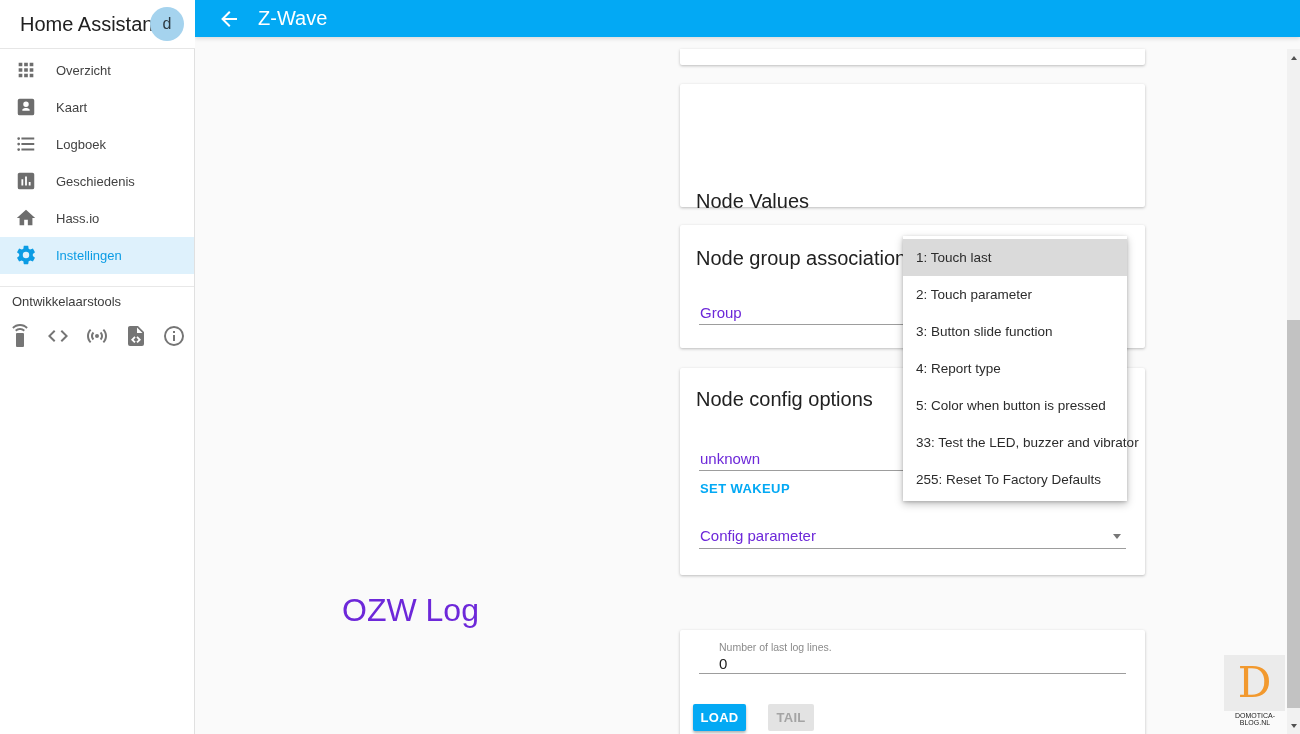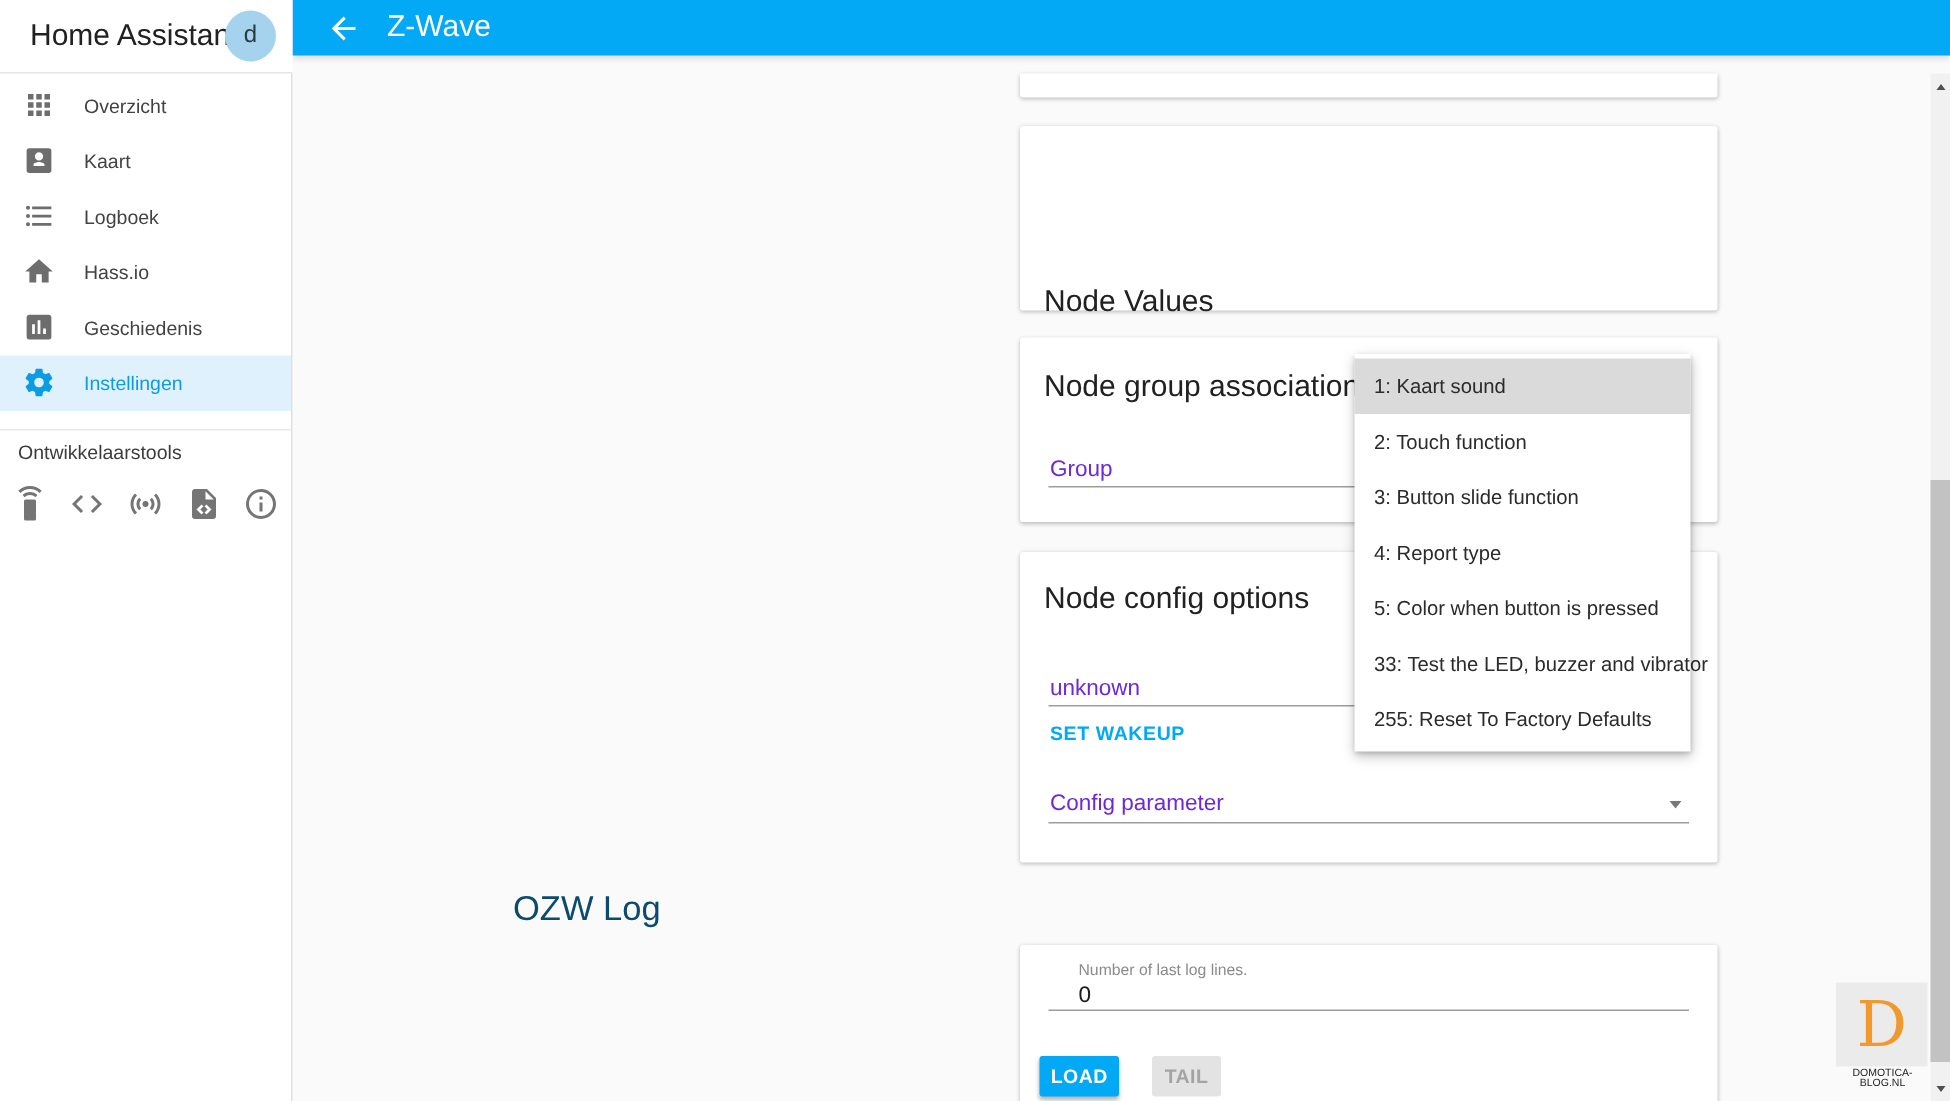--- a/index.html
+++ b/index.html
@@ -43,21 +43,21 @@
 
   #card-partial { left:680px; top:49px; width:465px; height:16px; border-radius:0 0 2px 2px; }
 
   #card-values  { left:680px; top:84px;  width:465px; height:123px;text-align:right; }
   #card-group   { left:680px; top:225px; width:465px; height:123px; }
   #card-config  { left:680px; top:368px; width:465px; height:207px; }
   #card-ozw     { left:680px; top:630px; width:465px; height:120px; }
 
   #set-wakeup { position:absolute; left:20px; top:481px; font-size:13px; font-weight:bold; letter-spacing:0.4px;
                 color:#03a9f4; cursor:pointer; }
-  #ozw-heading { position:absolute; left:342px; top:592px; font-size:23px; color:#0c4a6e; }
+  #ozw-heading { position:absolute; left:342px; top:592px; font-size:32px; color:#6d28d9; }
 
   #ozw-label { position:absolute; left:20px; top:11px; font-size:10.5px; color:#8b8b8b; }
   #ozw-value { position:absolute; left:20px; top:25px; font-size:15px; color:#1b1b1b; }
   #ozw-field { left:19px; top:0; width:427px; height:44px; }
 
   .btn { position:absolute; height:27px; border:none; border-radius:2px; font-family:"Liberation Sans", sans-serif;
          font-size:13px; font-weight:bold; letter-spacing:0.3px; cursor:pointer; }
   #load-btn { left:13px; top:74px; width:53px; background:#03a9f4; color:#fff; box-shadow:0 2px 3px rgba(0,0,0,0.3); }
   #tail-btn { left:88px; top:74px; width:46px; background:#e3e3e3; color:#a4a4a4; box-shadow:none; }
 
@@ -114,29 +114,29 @@
       <span class="nav-label">Kaart</span>
     </div>
     <div class="nav-item">
       <span class="icn"><svg viewBox="0 0 24 24">
             <path d="M7,5H21V7H7V5M7,13V11H21V13H7M4,4.5A1.5,1.5 0 0,1 5.5,6A1.5,1.5 0 0,1 4,7.5A1.5,1.5 0 0,1 2.5,6A1.5,1.5 0 0,1 4,4.5M4,10.5A1.5,1.5 0 0,1 5.5,12A1.5,1.5 0 0,1 4,13.5A1.5,1.5 0 0,1 2.5,12A1.5,1.5 0 0,1 4,10.5M7,19V17H21V19H7M4,16.5A1.5,1.5 0 0,1 5.5,18A1.5,1.5 0 0,1 4,19.5A1.5,1.5 0 0,1 2.5,18A1.5,1.5 0 0,1 4,16.5Z"></path>
           </svg></span>
       <span class="nav-label">Logboek</span>
     </div>
     <div class="nav-item">
       <span class="icn"><svg viewBox="0 0 24 24">
+            <path d="M17,17H15V13H17M13,17H11V7H13M9,17H7V10H9M19,3H5C3.89,3 3,3.9 3,5V19A2,2 0 0,0 5,21H19A2,2 0 0,0 21,19V5C21,3.89 20.1,3 19,3Z"></path>
+          </svg></span>
+      <span class="nav-label">Geschiedenis</span>
+    </div>
+    <div class="nav-item">
+      <span class="icn"><svg viewBox="0 0 24 24">
             <path d="M10,20V14H14V20H19V12H22L12,3L2,12H5V20H10Z"></path>
           </svg></span>
       <span class="nav-label">Hass.io</span>
-    </div>
-    <div class="nav-item">
-      <span class="icn"><svg viewBox="0 0 24 24">
-            <path d="M17,17H15V13H17M13,17H11V7H13M9,17H7V10H9M19,3H5C3.89,3 3,3.9 3,5V19A2,2 0 0,0 5,21H19A2,2 0 0,0 21,19V5C21,3.89 20.1,3 19,3Z"></path>
-          </svg></span>
-      <span class="nav-label">Geschiedenis</span>
     </div>
     <div class="nav-item active">
       <span class="icn"><svg viewBox="0 0 24 24">
             <path d="M12,15.5A3.5,3.5 0 0,1 8.5,12A3.5,3.5 0 0,1 12,8.5A3.5,3.5 0 0,1 15.5,12A3.5,3.5 0 0,1 12,15.5M19.43,12.97C19.47,12.65 19.5,12.33 19.5,12C19.5,11.67 19.47,11.34 19.43,11L21.54,9.37C21.73,9.22 21.78,8.95 21.66,8.73L19.66,5.27C19.54,5.05 19.27,4.96 19.05,5.05L16.56,6.05C16.04,5.66 15.5,5.32 14.87,5.07L14.5,2.42C14.46,2.18 14.25,2 14,2H10C9.75,2 9.54,2.18 9.5,2.42L9.13,5.07C8.5,5.32 7.96,5.66 7.44,6.05L4.95,5.05C4.73,4.96 4.46,5.05 4.34,5.27L2.34,8.73C2.21,8.95 2.27,9.22 2.46,9.37L4.57,11C4.53,11.34 4.5,11.67 4.5,12C4.5,12.33 4.53,12.65 4.57,12.97L2.46,14.63C2.27,14.78 2.21,15.05 2.34,15.27L4.34,18.73C4.46,18.95 4.73,19.03 4.95,18.95L7.44,17.94C7.96,18.34 8.5,18.68 9.13,18.93L9.5,21.58C9.54,21.82 9.75,22 10,22H14C14.25,22 14.46,21.82 14.5,21.58L14.87,18.93C15.5,18.67 16.04,18.34 16.56,17.94L19.05,18.95C19.27,19.03 19.54,18.95 19.66,18.73L21.66,15.27C21.78,15.05 21.73,14.78 21.54,14.63L19.43,12.97Z"></path>
           </svg></span>
       <span class="nav-label">Instellingen</span>
     </div>
   </div>
   <div id="sidebar-divider"></div>
   <div id="devtools-label">Ontwikkelaarstools</div>
@@ -192,22 +192,22 @@
 <div class="card" id="card-ozw">
   <div class="field" id="ozw-field">
     <span id="ozw-label">Number of last log lines.</span>
     <span id="ozw-value">0</span>
   </div>
   <button class="btn" id="load-btn">LOAD</button>
   <button class="btn" id="tail-btn">TAIL</button>
 </div>
 
 <div id="dropdown">
-  <div class="menu-item selected">1: Kaart sound</div>
-  <div class="menu-item">2: Touch function</div>
+  <div class="menu-item selected">1: Touch last</div>
+  <div class="menu-item">2: Touch parameter</div>
   <div class="menu-item">3: Button slide function</div>
   <div class="menu-item">4: Report type</div>
   <div class="menu-item">5: Color when button is pressed</div>
   <div class="menu-item">33: Test the LED, buzzer and vibrator</div>
   <div class="menu-item">255: Reset To Factory Defaults</div>
 </div>
 
 <div id="watermark">
   <span id="watermark-letter">D</span>
 </div>

